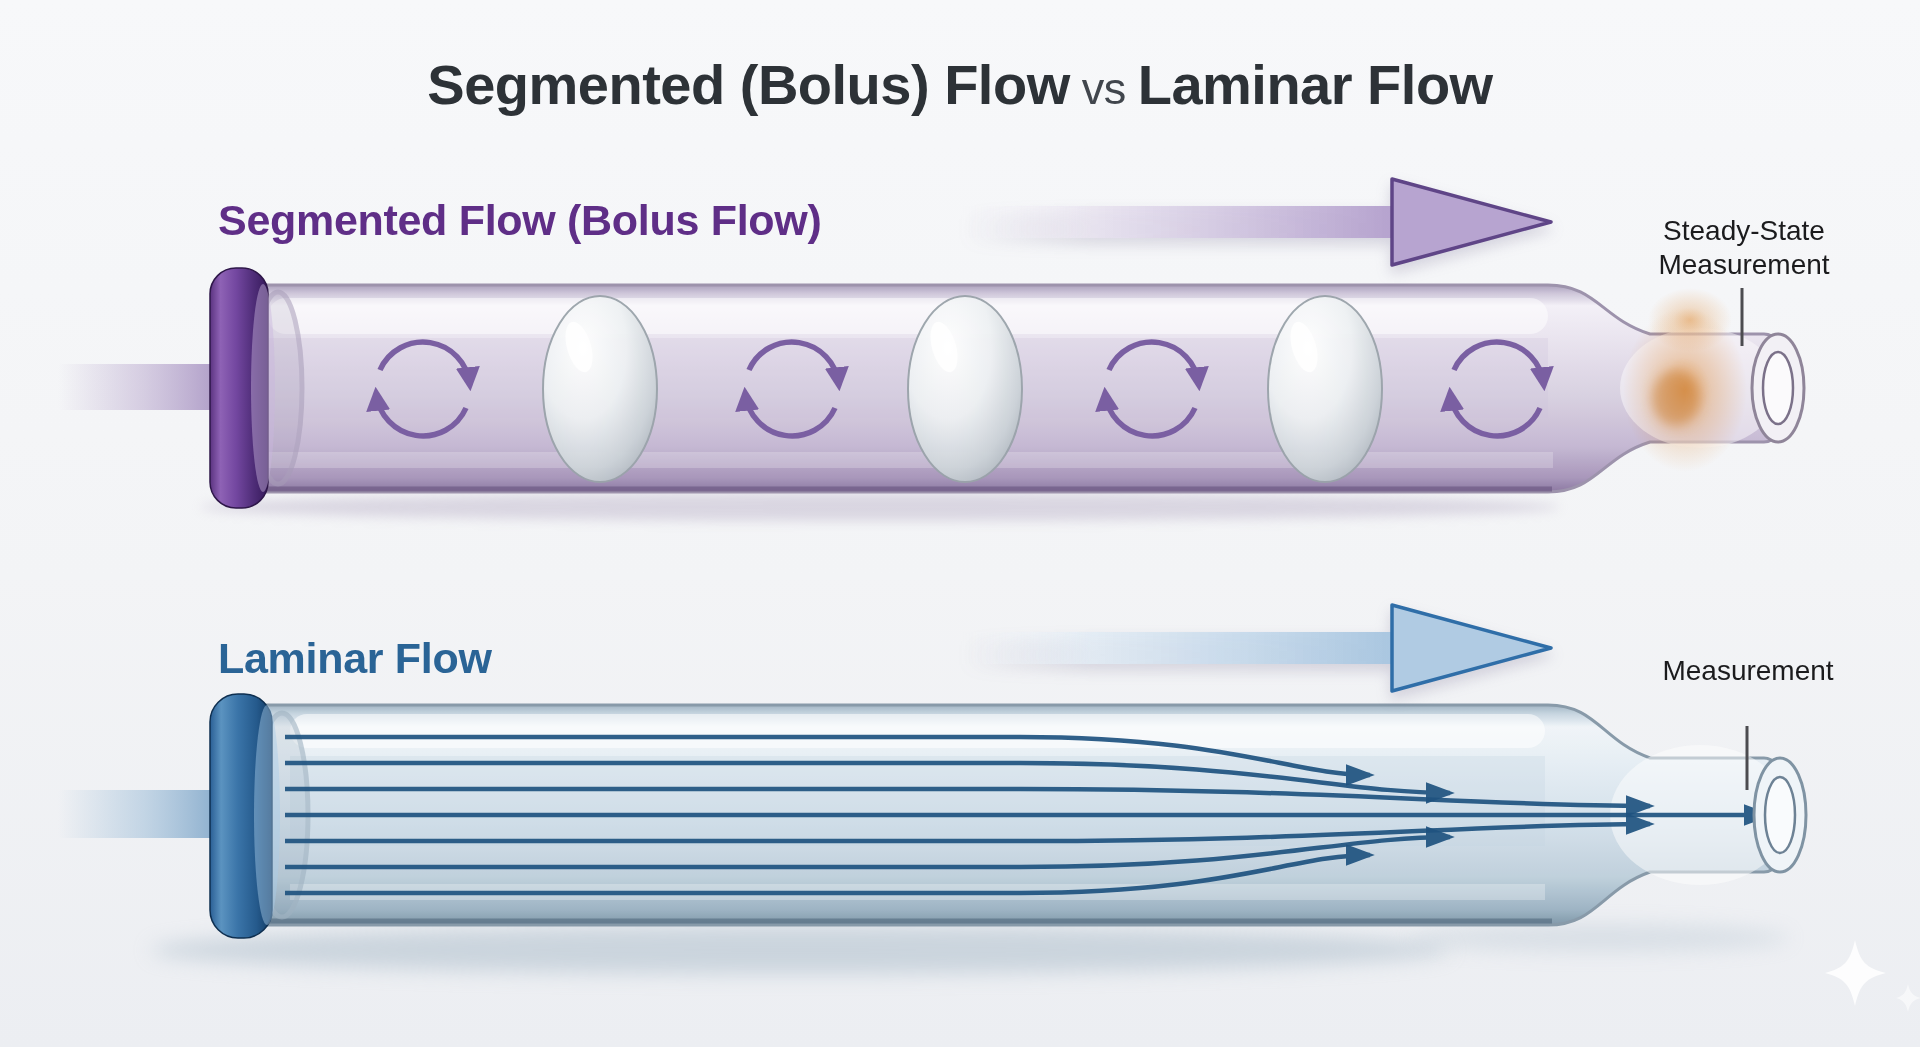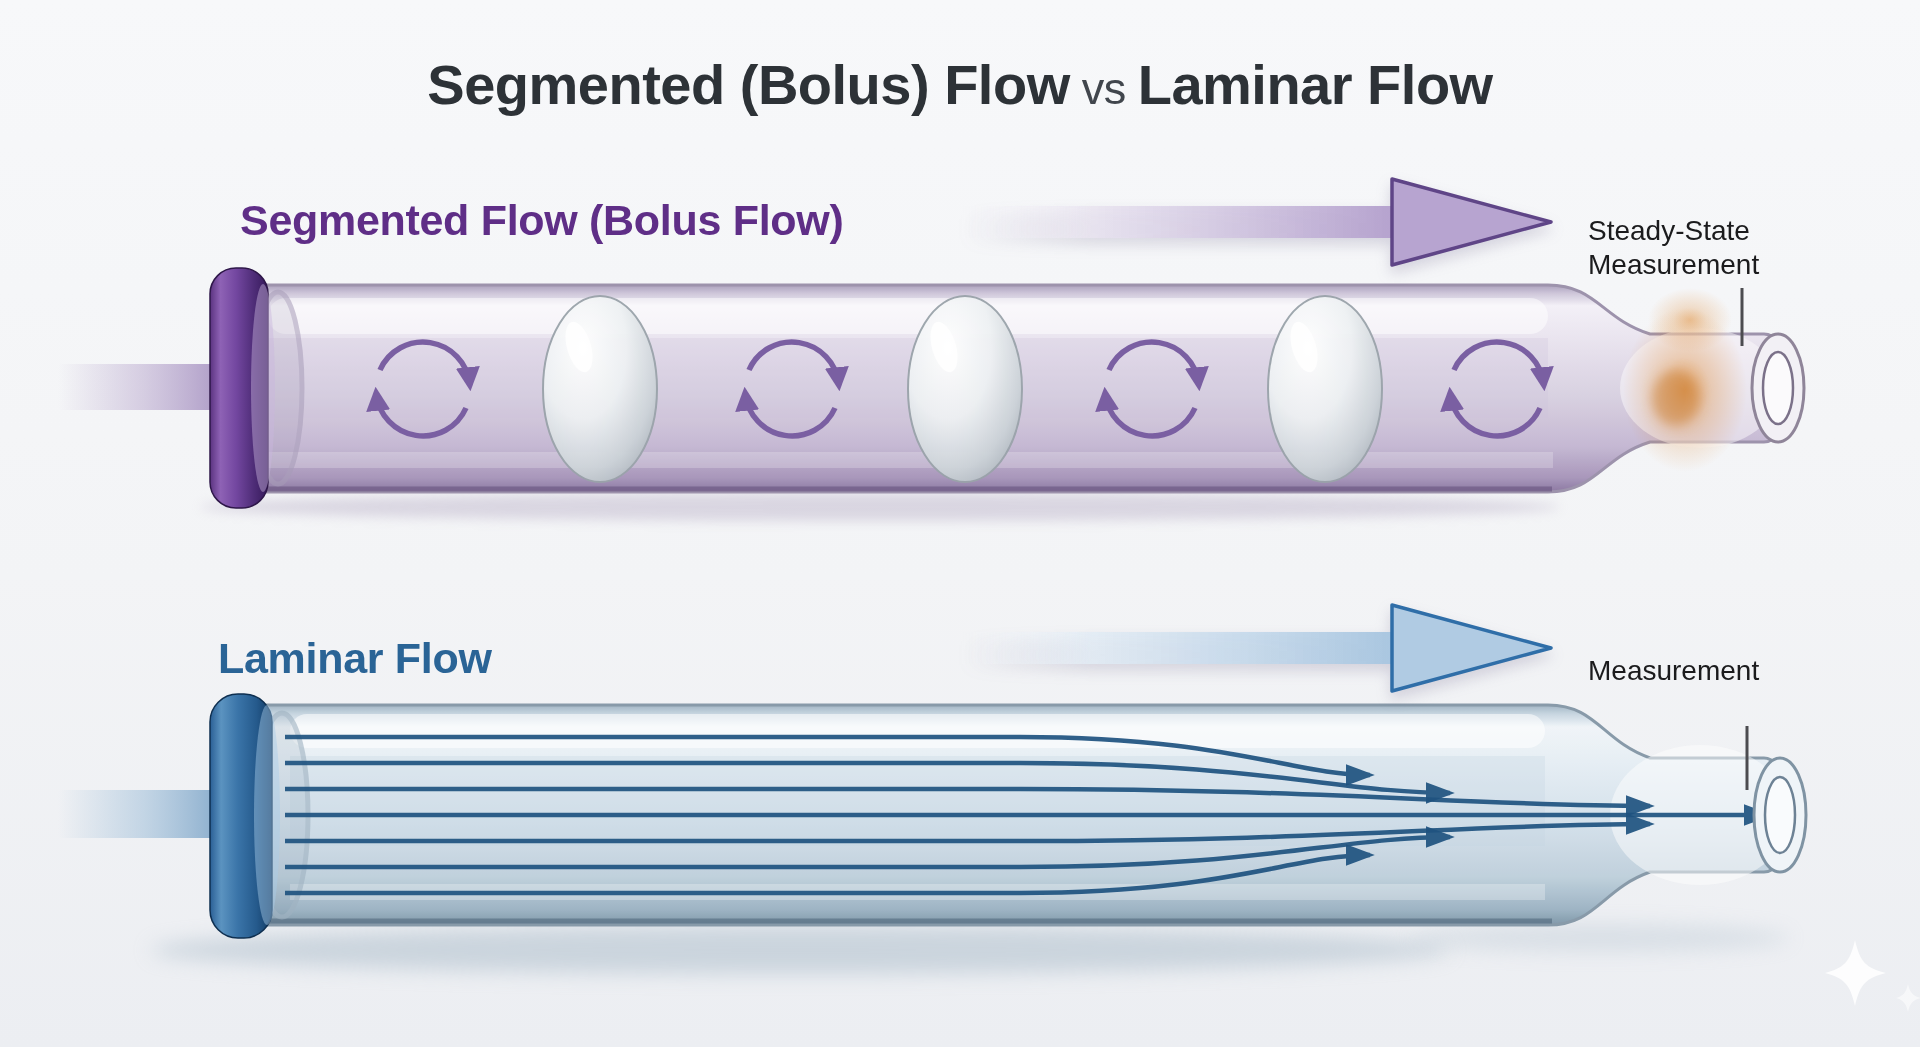--- a/index.html
+++ b/index.html
@@ -13,21 +13,21 @@
   .txt{position:absolute;white-space:nowrap;}
   .title{
     top:52px;left:0;width:1920px;text-align:center;
     color:#2d3237;font-size:56px;font-weight:700;letter-spacing:-0.5px;
   }
   .title .vs{font-size:45px;font-weight:500;color:#41464d;padding:0 12px;}
   .section-label{font-size:43px;font-weight:700;letter-spacing:-0.3px;}
   .seg-label{top:196px;left:218px;}
   .lam-label{top:634px;left:218px;}
   .annotation{
-    position:absolute;text-align:left;color:#1b1b1d;
+    position:absolute;text-align:center;color:#1b1b1d;
     font-size:28px;line-height:34px;font-weight:400;white-space:nowrap;
   }
   .anno-steady{top:214px;left:1588px;width:312px;}
   .anno-transient{top:654px;left:1588px;width:320px;}
   svg{position:absolute;top:0;left:0;}
   .flow-arrow{filter:drop-shadow(0 7px 7px rgba(100,90,130,0.22));}
 </style>
 </head>
 <body>
 
@@ -206,21 +206,21 @@
     <g>
       <path d="M1855,940 C1860,962 1866,968 1886,973 C1866,978 1860,984 1855,1006 C1850,984 1844,978 1825,973 C1844,968 1850,962 1855,940 Z" fill="#ffffff" opacity="0.85"></path>
       <path d="M1908,984 C1910,993 1913,996 1921,998 C1913,1000 1910,1003 1908,1012 C1906,1003 1903,1000 1896,998 C1903,996 1906,993 1908,984 Z" fill="#ffffff" opacity="0.55"></path>
     </g>
   </svg>
 
   <div class="txt title">
     <span>Segmented (Bolus) Flow</span><span class="vs">vs</span><span>Laminar Flow</span>
   </div>
 
-  <div class="txt section-label seg-label" style="color: rgb(95, 46, 135); margin-left: 22px;">Segmented Flow (Bolus Flow)</div>
+  <div class="txt section-label seg-label" style="color: rgb(95, 46, 135);">Segmented Flow (Bolus Flow)</div>
 
   <div class="annotation anno-steady">
     <div>Steady-State</div>
     <div>Measurement</div>
   </div>
 
   <div class="txt section-label lam-label" style="color: rgb(42, 100, 150);">Laminar Flow</div>
 
   <div class="annotation anno-transient">
     <div>Measurement</div>

